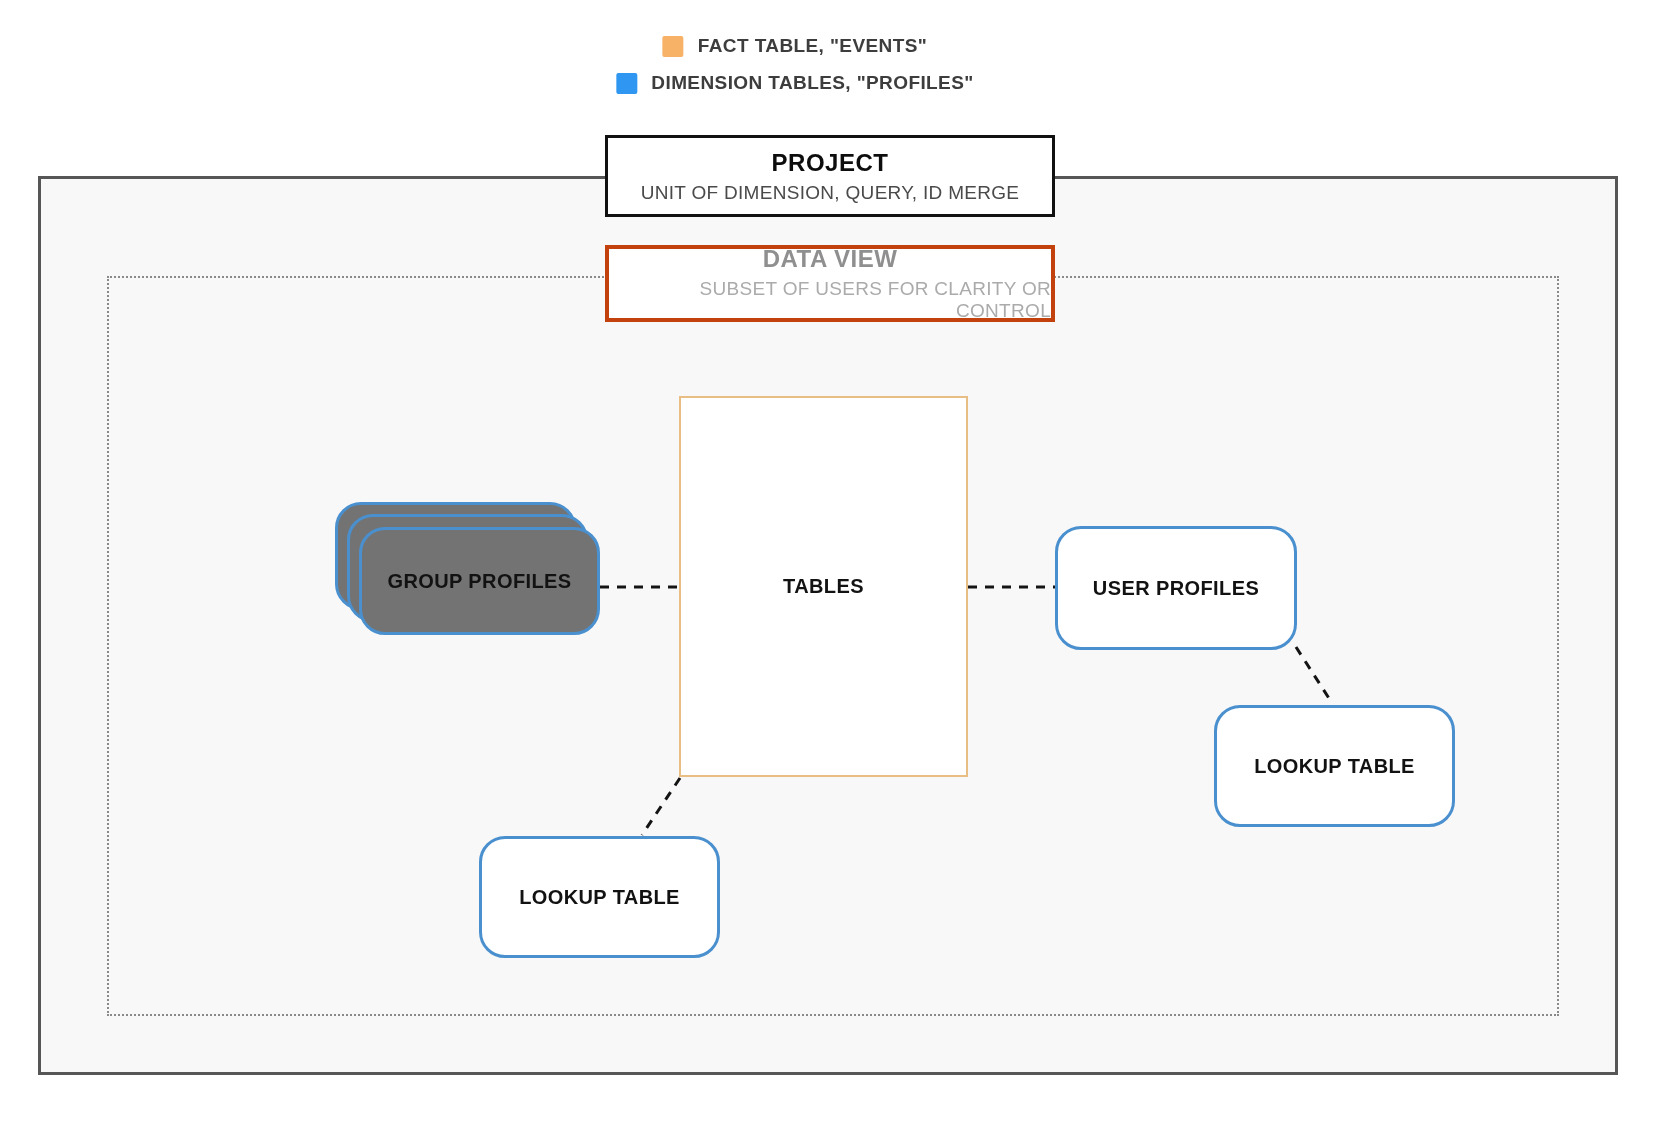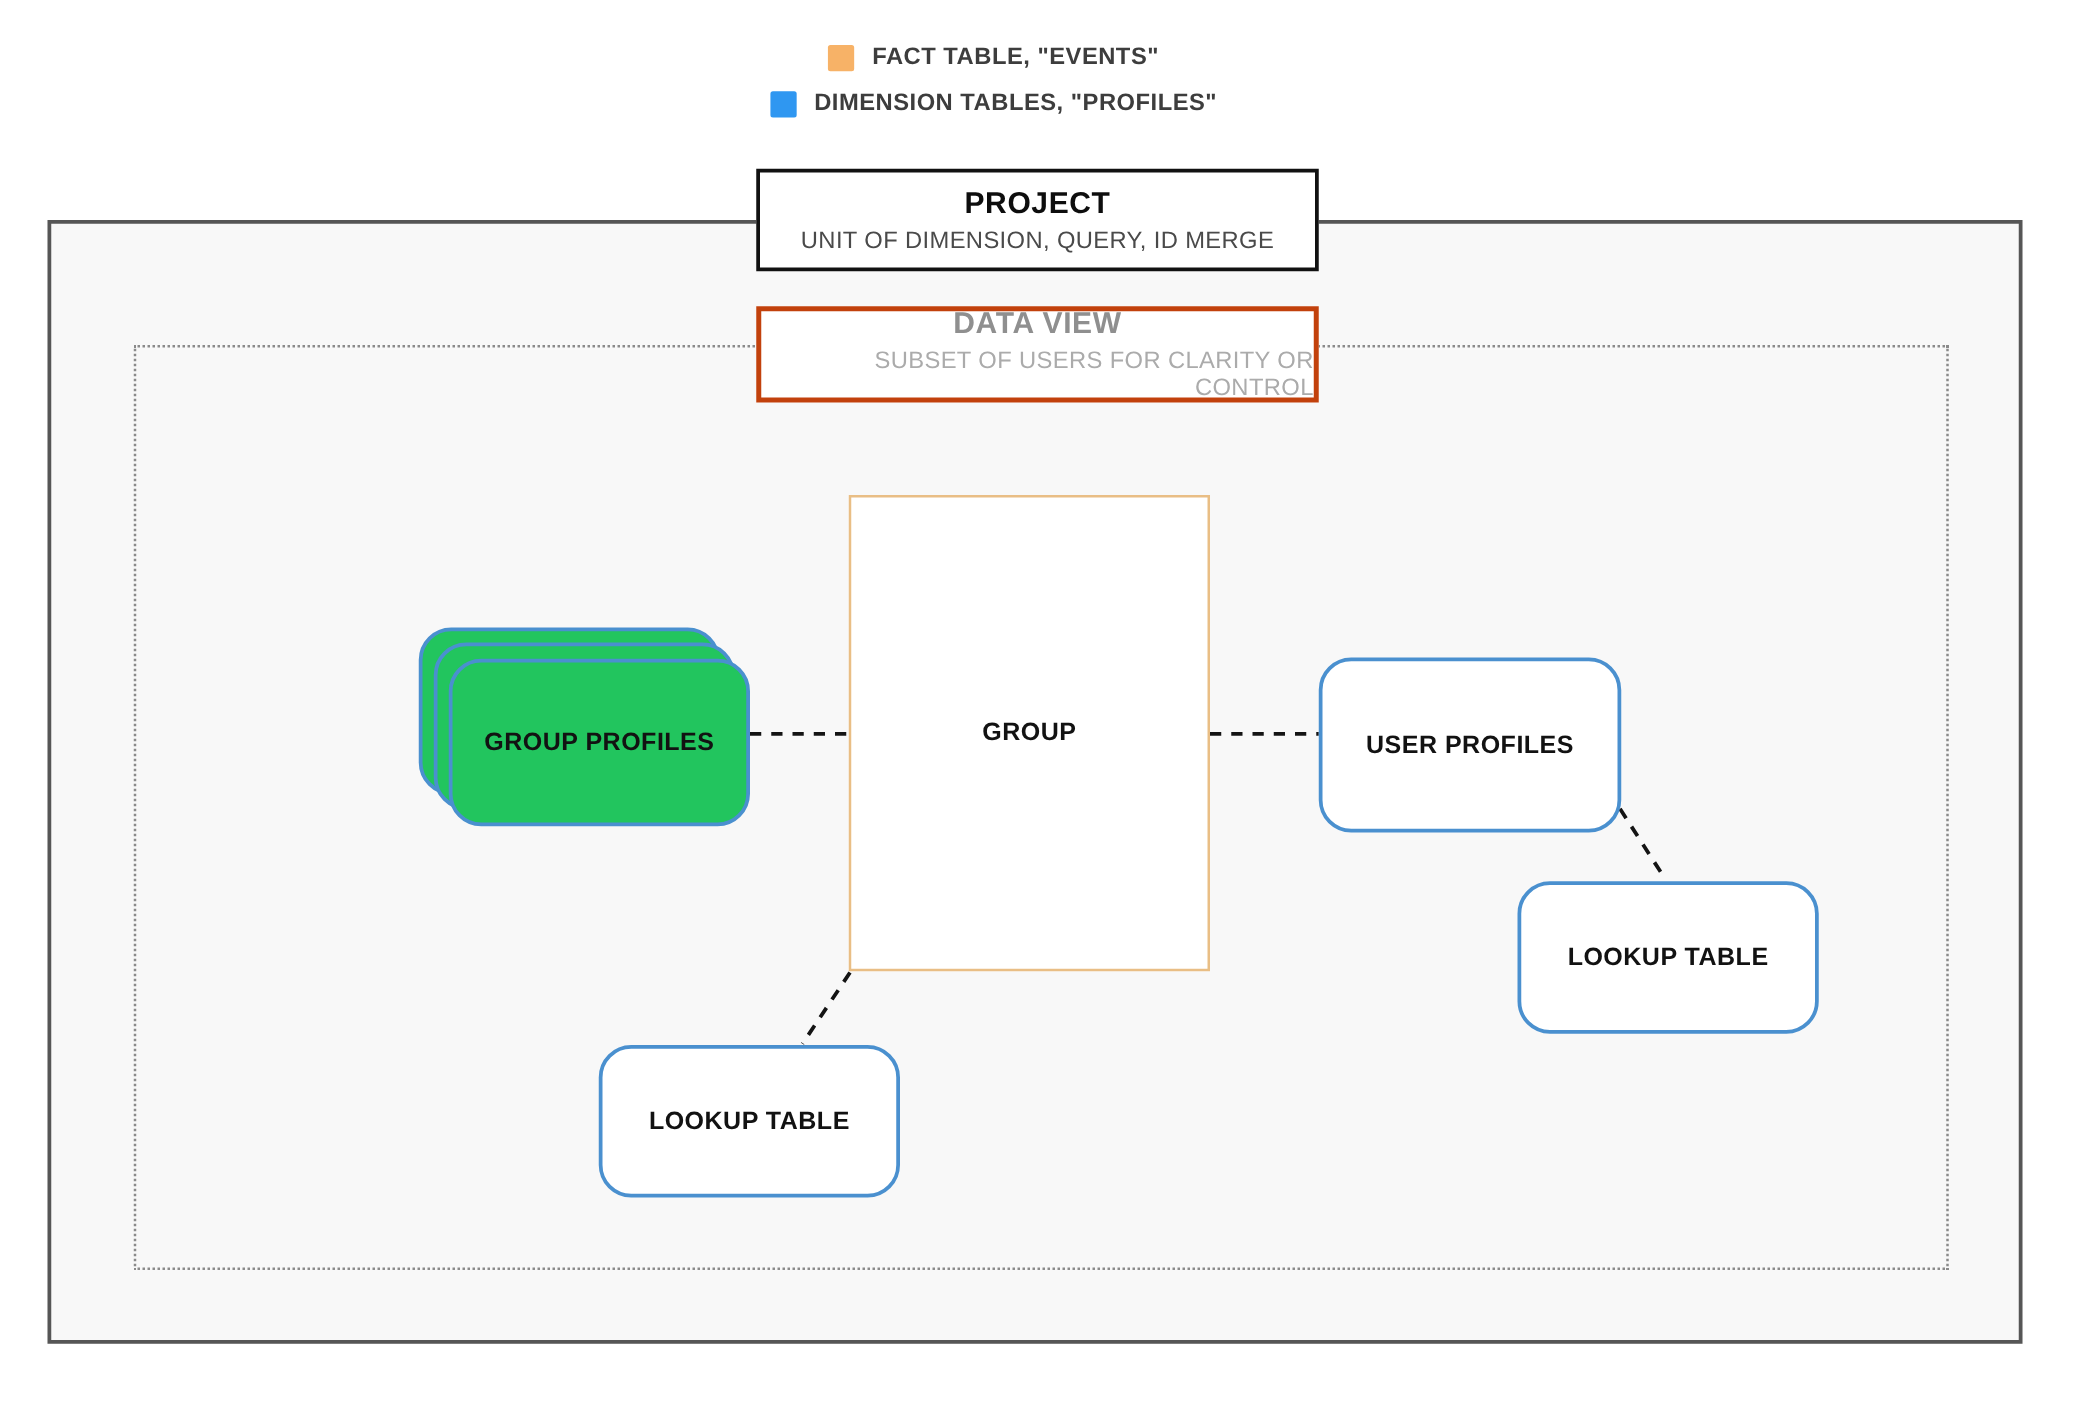--- a/index.html
+++ b/index.html
@@ -156,22 +156,22 @@
 
   
   .stack{
     position:absolute;
     left:335px; top:502px;
     width:266px; height:144px;
     z-index:4;
   }
   .stack .card{
     position:absolute;
-    width:241px; height:134px;
-    background:#22c55e;
+    width:241px; height:108px;
+    background:#737373;
     border:3px solid var(--dimension-border);
     border-radius:26px;
     display:flex;
     align-items:center;
     justify-content:center;
   }
   .stack .card.back{left:0;top:0;}
   .stack .card.mid{left:12px;top:12px;}
   .stack .card.front{left:24px;top:25px;}
 </style>
@@ -214,24 +214,24 @@
 
   <div class="stack">
     <div class="card back"></div>
     <div class="card mid"></div>
     <div class="card front">
       <span class="node-label">GROUP PROFILES</span>
     </div>
   </div>
 
   <div class="node fact" style="left:679px;top:396px;width:289px;height:381px;">
-    <span class="node-label">GROUP</span>
-  </div>
-
-  <div class="node dim" style="left:1055px;top:526px;width:242px;height:140px;">
+    <span class="node-label">TABLES</span>
+  </div>
+
+  <div class="node dim" style="left:1055px;top:526px;width:242px;height:124px;">
     <span class="node-label">USER PROFILES</span>
   </div>
 
   <div class="node dim" style="left:1214px;top:705px;width:241px;height:122px;">
     <span class="node-label">LOOKUP TABLE</span>
   </div>
 
   <div class="node dim" style="left:479px;top:836px;width:241px;height:122px;">
     <span class="node-label">LOOKUP TABLE</span>
   </div>

